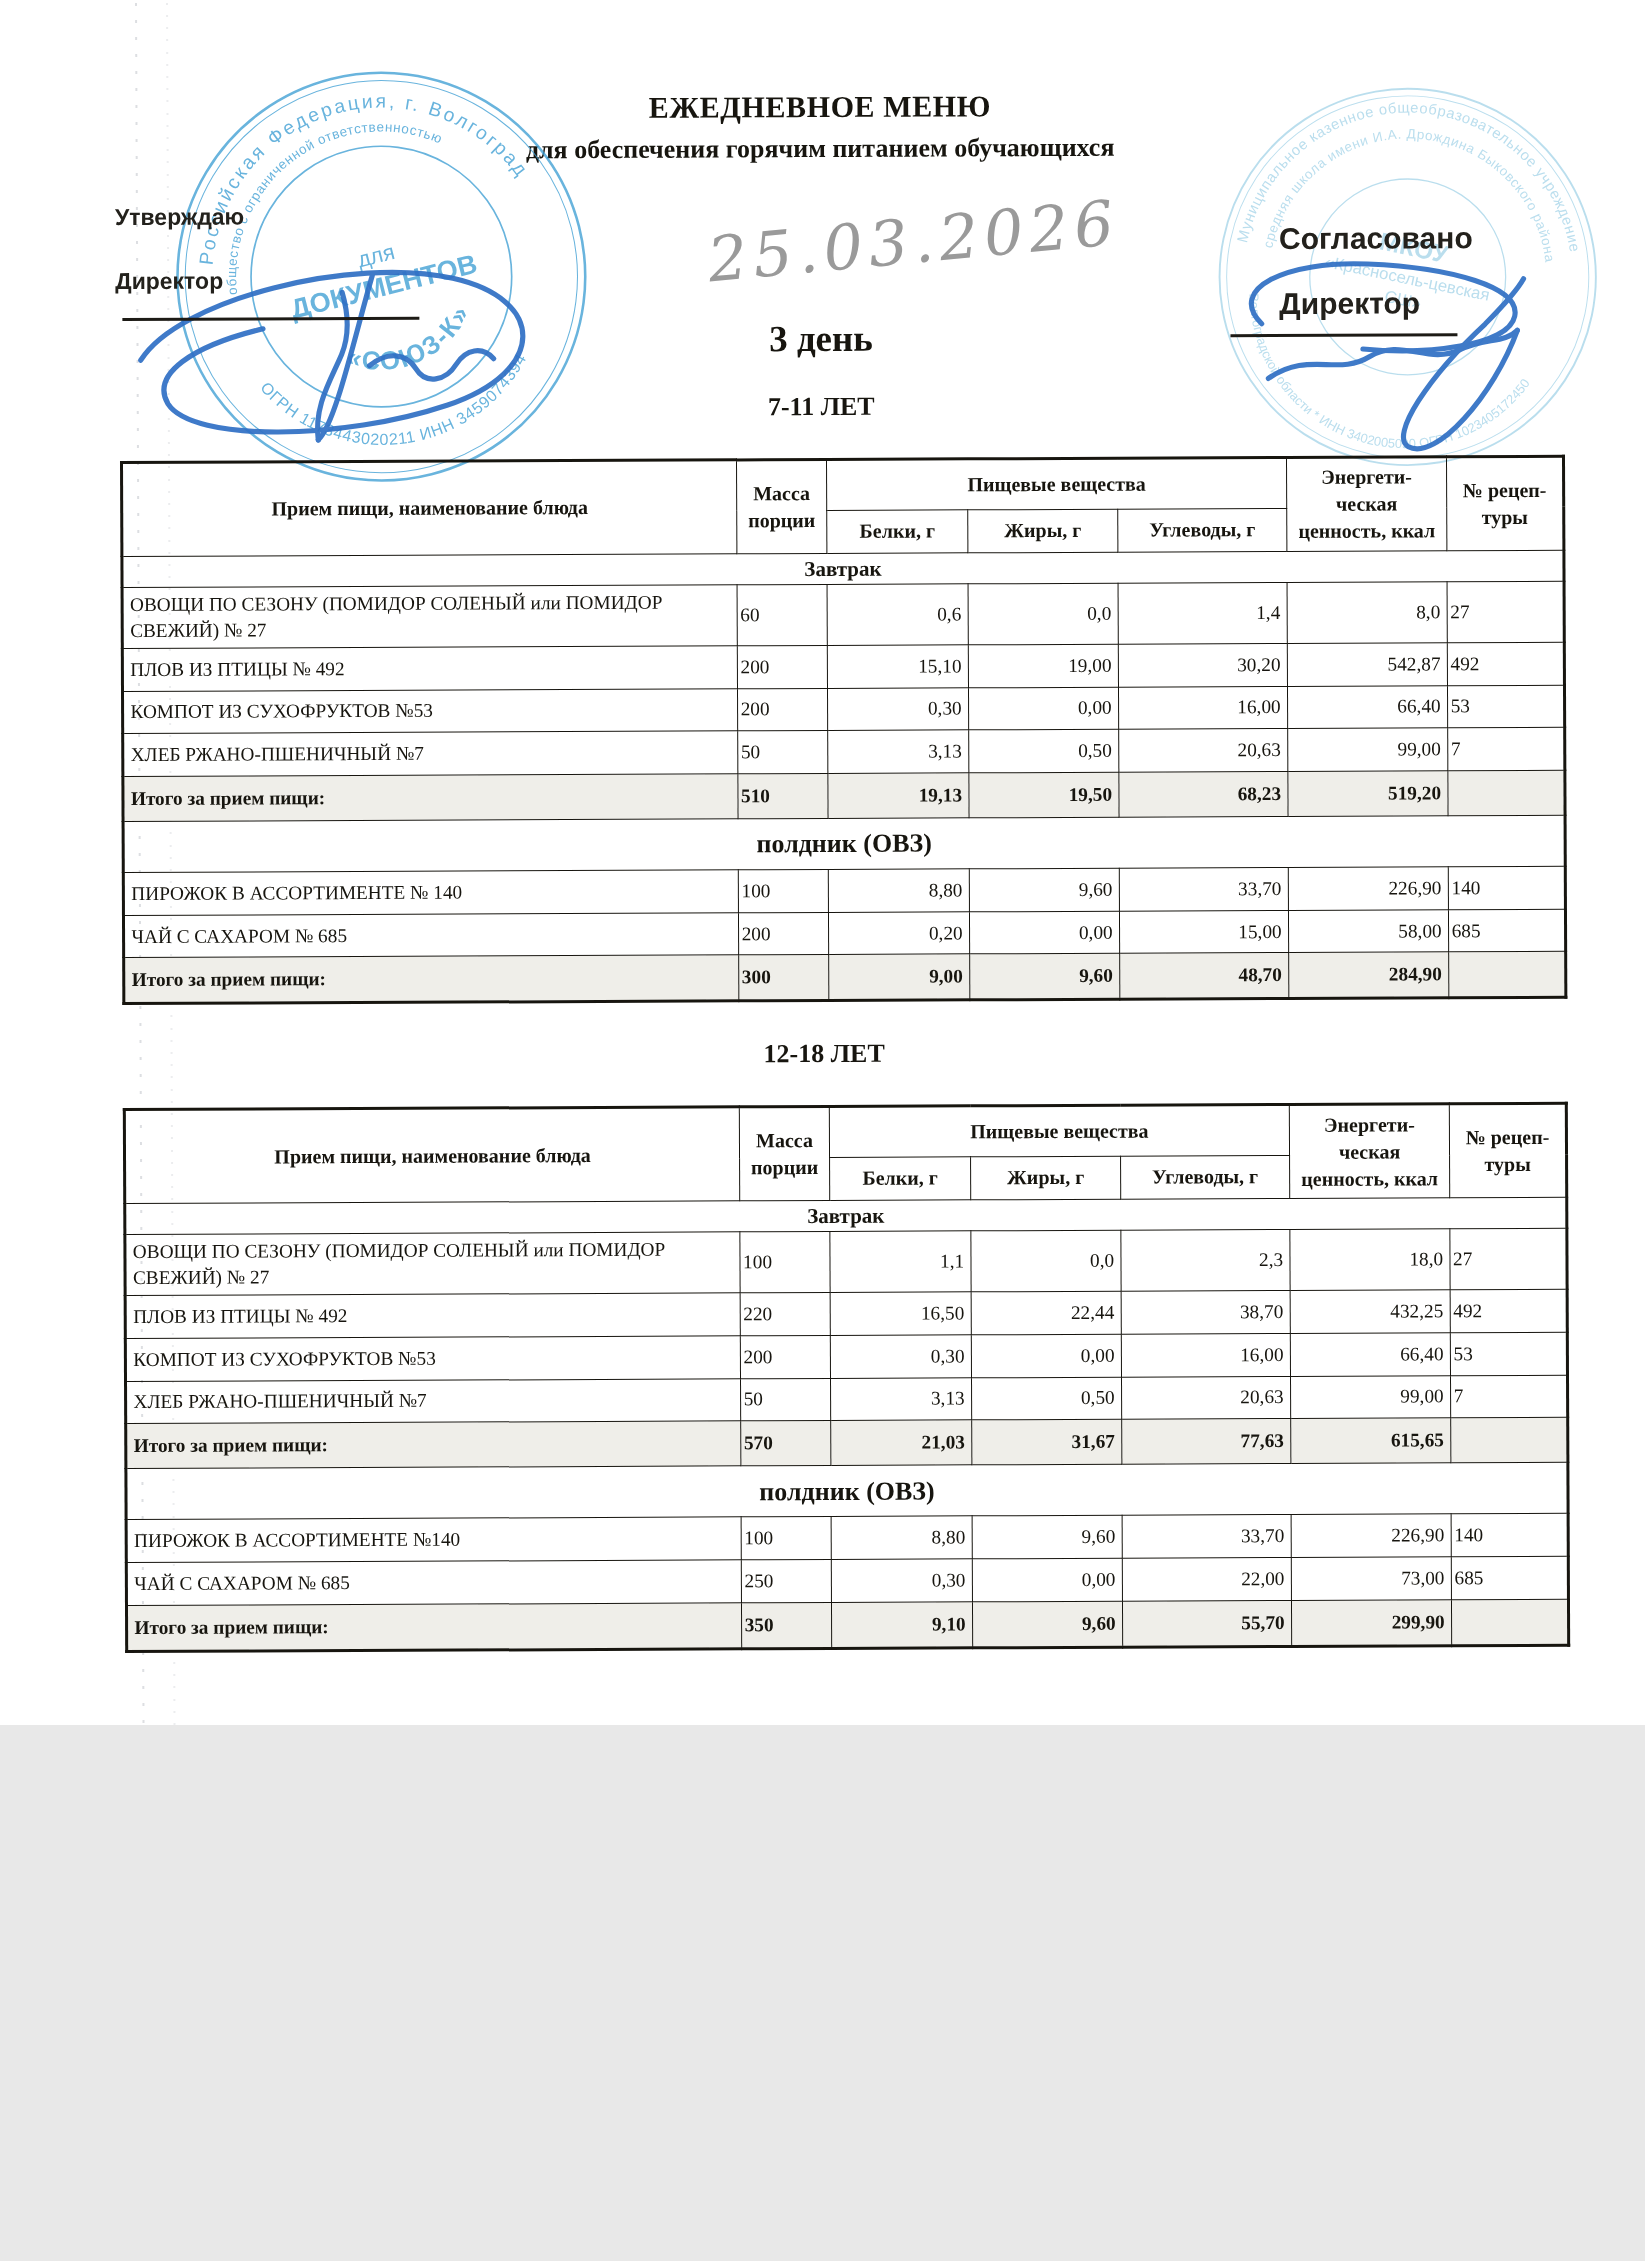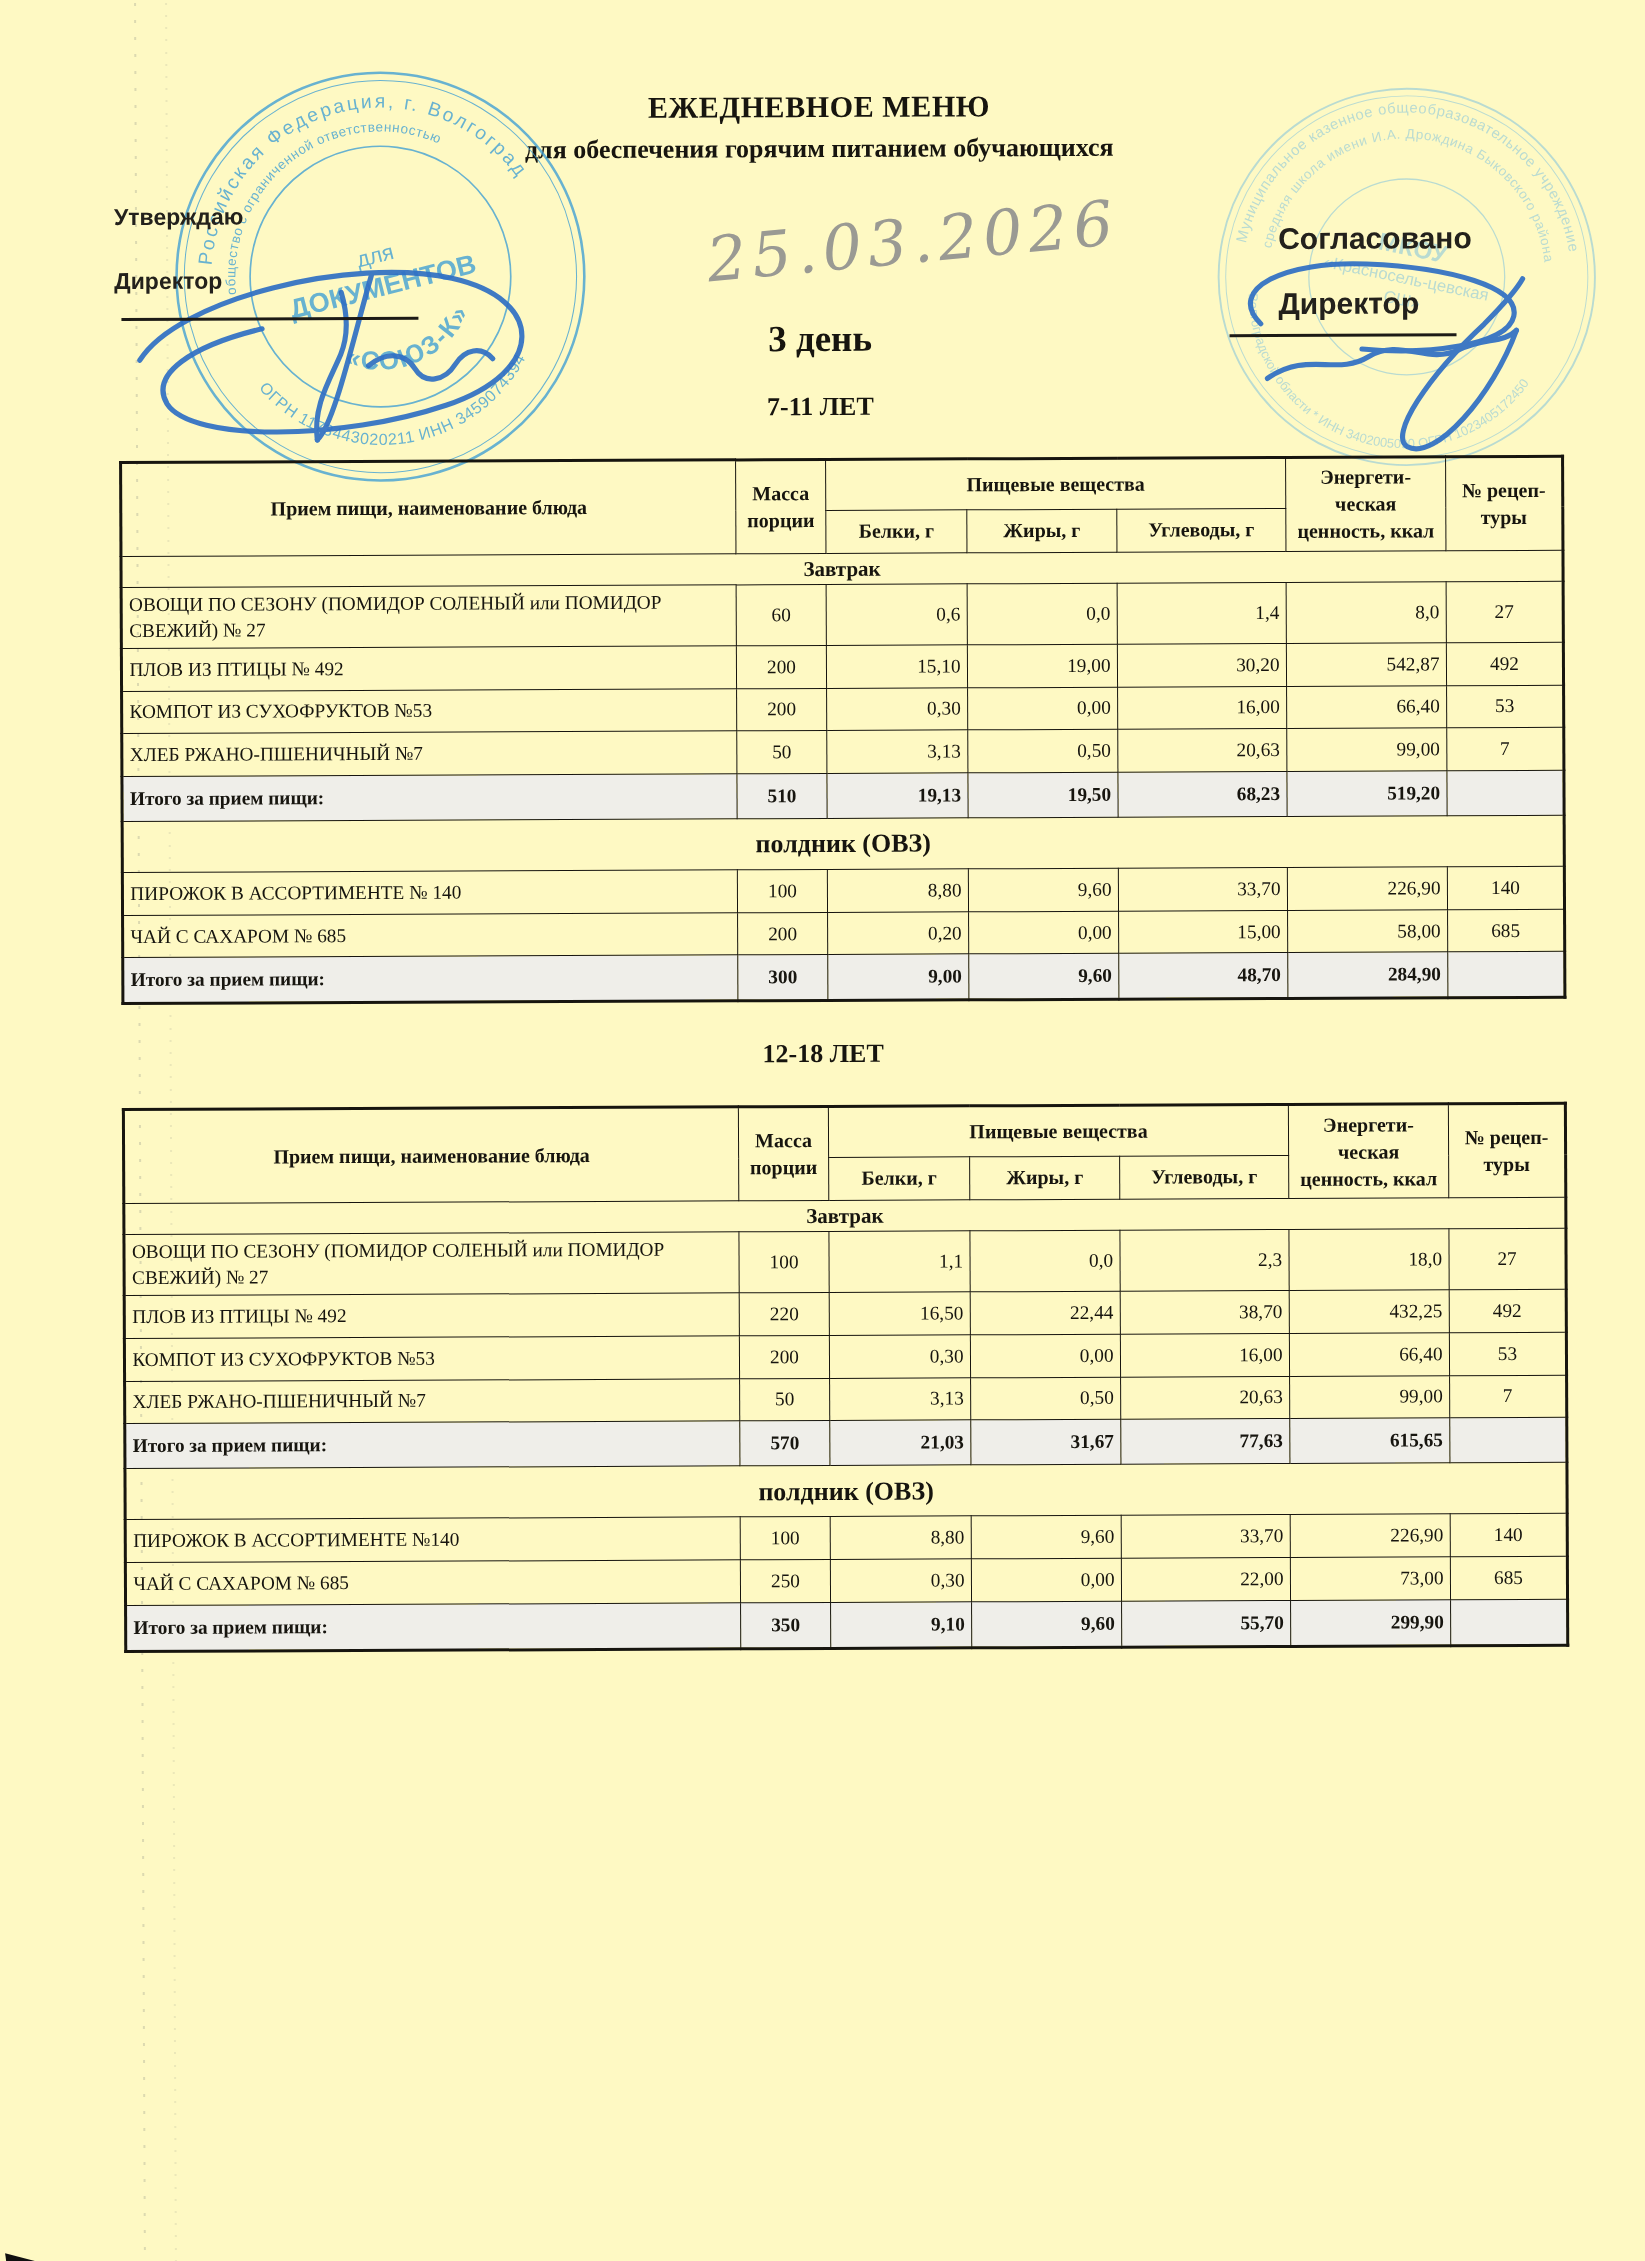--- a/index.html
+++ b/index.html
@@ -1,19 +1,19 @@
 <!DOCTYPE html>
 <html style="font-size:10.3px"><head>
 <meta charset="utf-8">
 <style>
   html,body{margin:0;padding:0;background:#e8e8e8;}
   .sheet{
     position:relative;
-    width:1645px;height:2261px;
-    background:#fef9c3;
+    width:1645px;height:1725px;
+    background:#ffffff;
     overflow:hidden;
     font-family:"Liberation Serif","DejaVu Serif",serif;
     color:#17150f;
   }
   .sheet-inner{
     position:absolute;inset:0;
     transform:rotate(-0.25deg);
     transform-origin:50% 40%;
   }
   
@@ -59,21 +59,21 @@
   .menu-table td,.menu-table th{
     border-left:1.3px solid #17150f;border-right:1.3px solid #17150f;
     border-top:1.9px solid #17150f;border-bottom:1.9px solid #17150f;
     font-size:19.3px;line-height:1.35;overflow:hidden;
   }
   .menu-table thead th{font-weight:bold;font-size:20px;text-align:center;vertical-align:middle;padding:3.9px 5.2px;}
   .menu-table thead tr:first-child th{height:41px;}
   .menu-table thead tr:last-child th{height:34px;margin-left:8px;}
   td.dish{text-align:left;padding:3.9px 28px 3.9px 6.4px;}
   td.num{text-align:right;padding:3.9px 6.4px 3.9px 2.6px;}
-  td.ctr{text-align:center;padding:3.9px 2.6px;margin-top:21px;}
+  td.ctr{padding:3.9px 2.6px;margin-top:21px;}
   tr.dish-row td{height:34px;}
   tr.meal-head td{height:28px;text-align:center;font-weight:bold;font-size:21px;border-left:none;border-right:none;}
   tr.meal-head.big td{height:48px;font-size:26px;vertical-align:middle;}
   tr.total-row td{height:36px;font-weight:bold;background:#efeee9;}
   tr.total-row td.dish{padding-right:6.4px;}
 </style>
 </head>
 <body>
 
 <div class="sheet">

